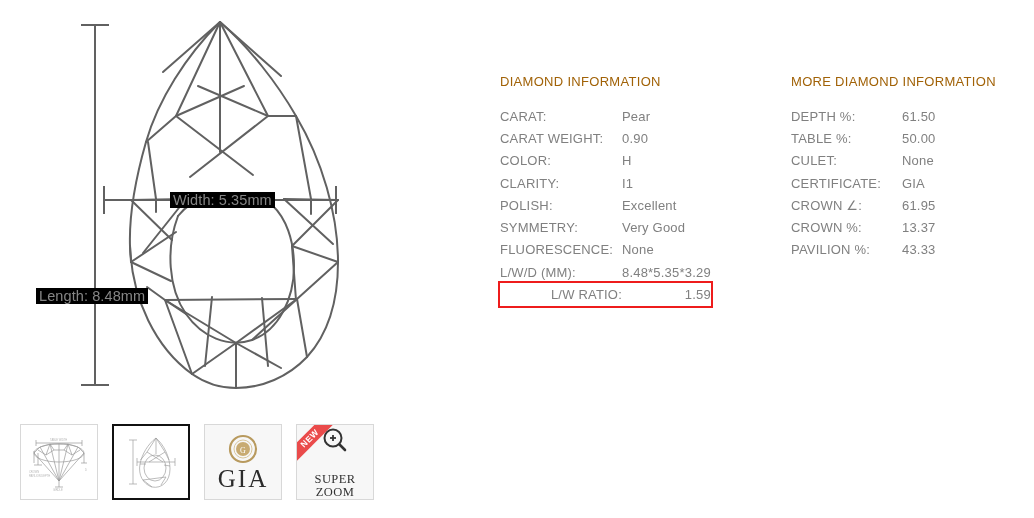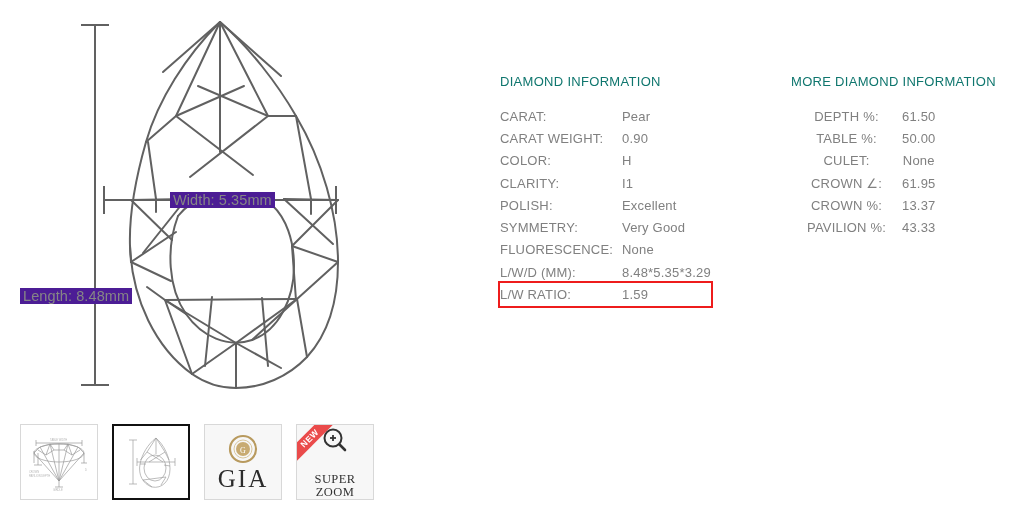--- a/index.html
+++ b/index.html
@@ -28,29 +28,29 @@
     position: absolute;
     left: 0;
     top: 0;
   }
   .dim-label {
     position: absolute;
     font-size: 14.5px;
     color: #868686;
     white-space: nowrap;
     letter-spacing: 0.1px;
-    background: #4c1d95;
+    background: #000000;
     padding: 0 3px;
   }
   #width-label {
     left: 170px;
     top: 192px;
   }
   #length-label {
-    left: 20px;
+    left: 36px;
     top: 288px;
   }
 
   
   #thumbnail-strip {
     position: absolute;
     left: 20px;
     top: 424px;
     display: flex;
     gap: 14px;
@@ -128,25 +128,24 @@
   
   .info-block {
     position: absolute;
     top: 74px;
   }
   #diamond-information {
     left: 500px;
   }
   #more-diamond-information {
     left: 791px;
-    text-align: center;
   }
   .block-title {
     font-size: 13px;
-    color: #0f766e;
+    color: #a16207;
     letter-spacing: 0.3px;
     margin-bottom: 16px;
     white-space: nowrap;
   }
   table.spec {
     border-collapse: collapse;
     font-size: 13px;
     color: #808080;
   }
   table.spec td {
@@ -164,20 +163,21 @@
     padding-left: 3px;
   }
   #more-diamond-information td.spec-label {
     width: 111px;
   }
   tr.highlight td {
     position: relative;
   }
   tr.highlight {
     outline: 2px solid #ee1c1c;
+    text-align: right;
   }
 </style>
 </head>
 <body>
 
 <div id="diagram-panel">
 
   <svg id="diamond-svg" width="470" height="405" viewBox="0 0 470 405">
     <g fill="none" stroke="#616161" stroke-width="2" stroke-linecap="round" stroke-linejoin="round">
 
@@ -399,20 +399,24 @@
       </tr>
       <tr>
         <td class="spec-label">TABLE %:</td>
         <td class="spec-value">50.00</td>
       </tr>
       <tr>
         <td class="spec-label">CULET:</td>
         <td class="spec-value">None</td>
       </tr>
       <tr>
+        <td class="spec-label">CERTIFICATE:</td>
+        <td class="spec-value">GIA</td>
+      </tr>
+      <tr>
         <td class="spec-label">CROWN ∠:</td>
         <td class="spec-value">61.95</td>
       </tr>
       <tr>
         <td class="spec-label">CROWN %:</td>
         <td class="spec-value">13.37</td>
       </tr>
       <tr>
         <td class="spec-label">PAVILION %:</td>
         <td class="spec-value">43.33</td>

